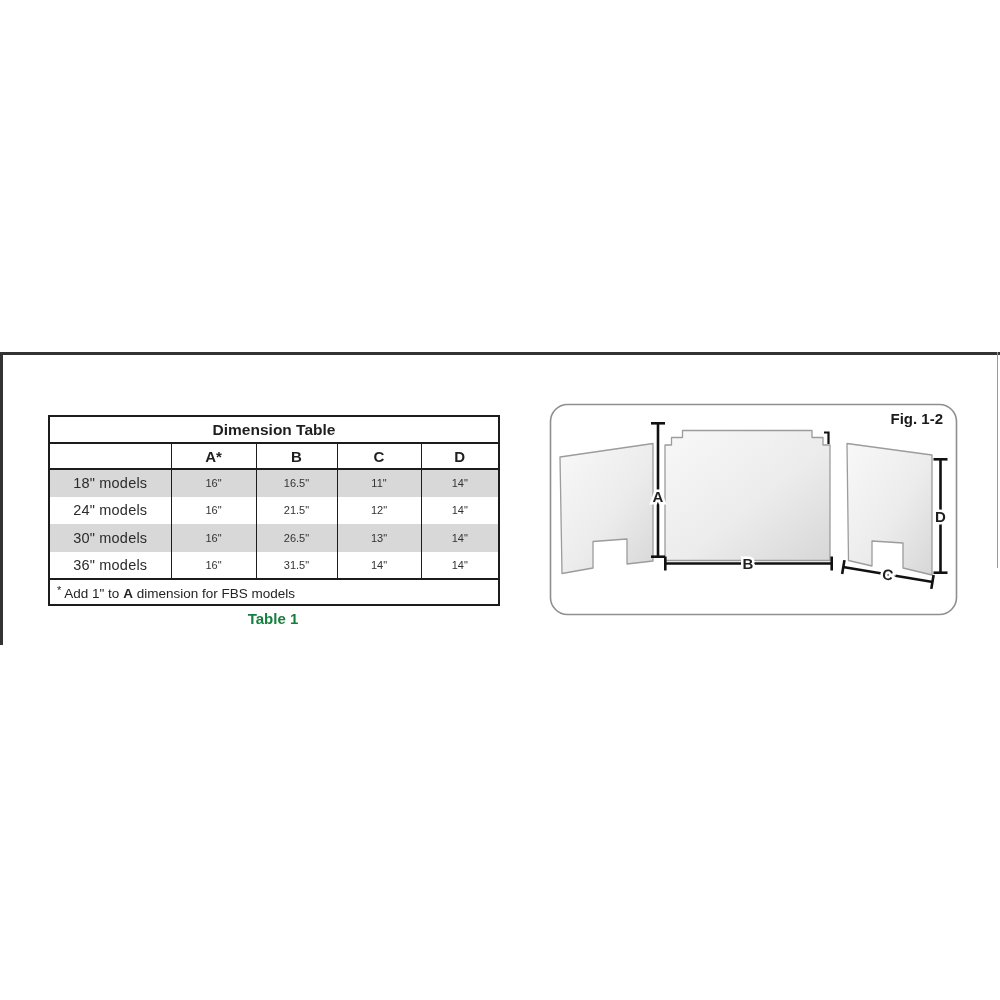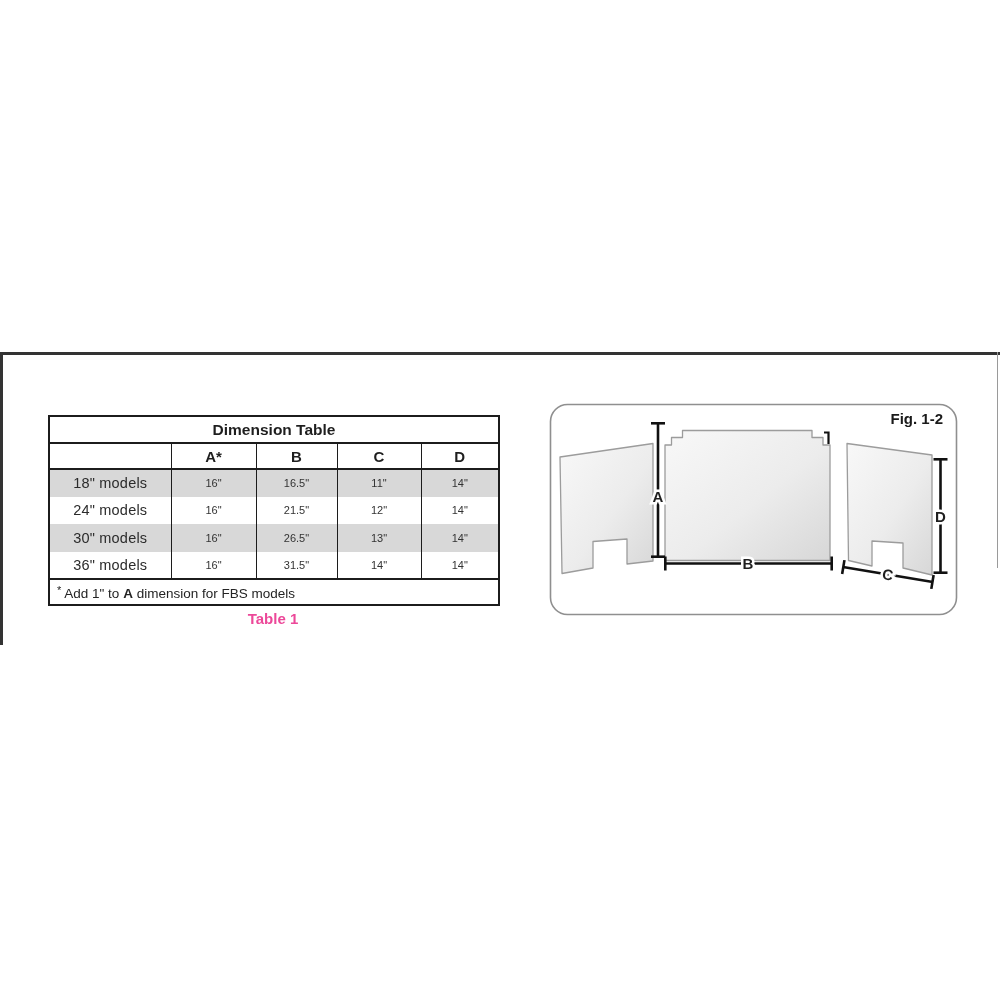--- a/index.html
+++ b/index.html
@@ -23,21 +23,21 @@
   .vline { border-left:1.5px solid #1c1c1c; }
   .t-row td { height:27.5px; text-align:center; }
   .t-row .lbl { font-size:14.5px; color:#2b2b2b; letter-spacing:0.2px; }
   .t-row .val { font-size:11px; color:#333; }
   .shaded td { background:#d8d8d8; }
   .t-foot td { height:26px; border-top:2px solid #1c1c1c; font-size:13.5px; color:#242424;
                text-align:left; padding-left:7px; background:#fff; }
   .t-foot .fn-star { font-size:11px; vertical-align:4px; }
   .t-foot .fn-bold { font-weight:bold; }
   .caption { position:absolute; left:48px; top:610px; width:450px; text-align:center;
-             font-size:15px; font-weight:bold; color:#ec4899; }
+             font-size:15px; font-weight:bold; color:#15803d; }
 
   
   svg.fig { position:absolute; left:0; top:0; width:1000px; height:1000px; }
   .fig-box { fill:#ffffff; stroke:#8f8f8f; stroke-width:1.6; }
   .panel { fill:url(#panelGrad); stroke:#9c9c9c; stroke-width:1.3; stroke-linejoin:round; }
   .dim-line { stroke:#111; stroke-width:2.6; }
   .dim-label { font-family:"Liberation Sans", sans-serif; font-size:15px; font-weight:bold;
                fill:#1f1f1f; stroke:#ffffff; stroke-width:5px; paint-order:stroke;
                text-anchor:middle; dominant-baseline:central; }
   .fig-label { font-family:"Liberation Sans", sans-serif; font-size:15px; font-weight:bold;

